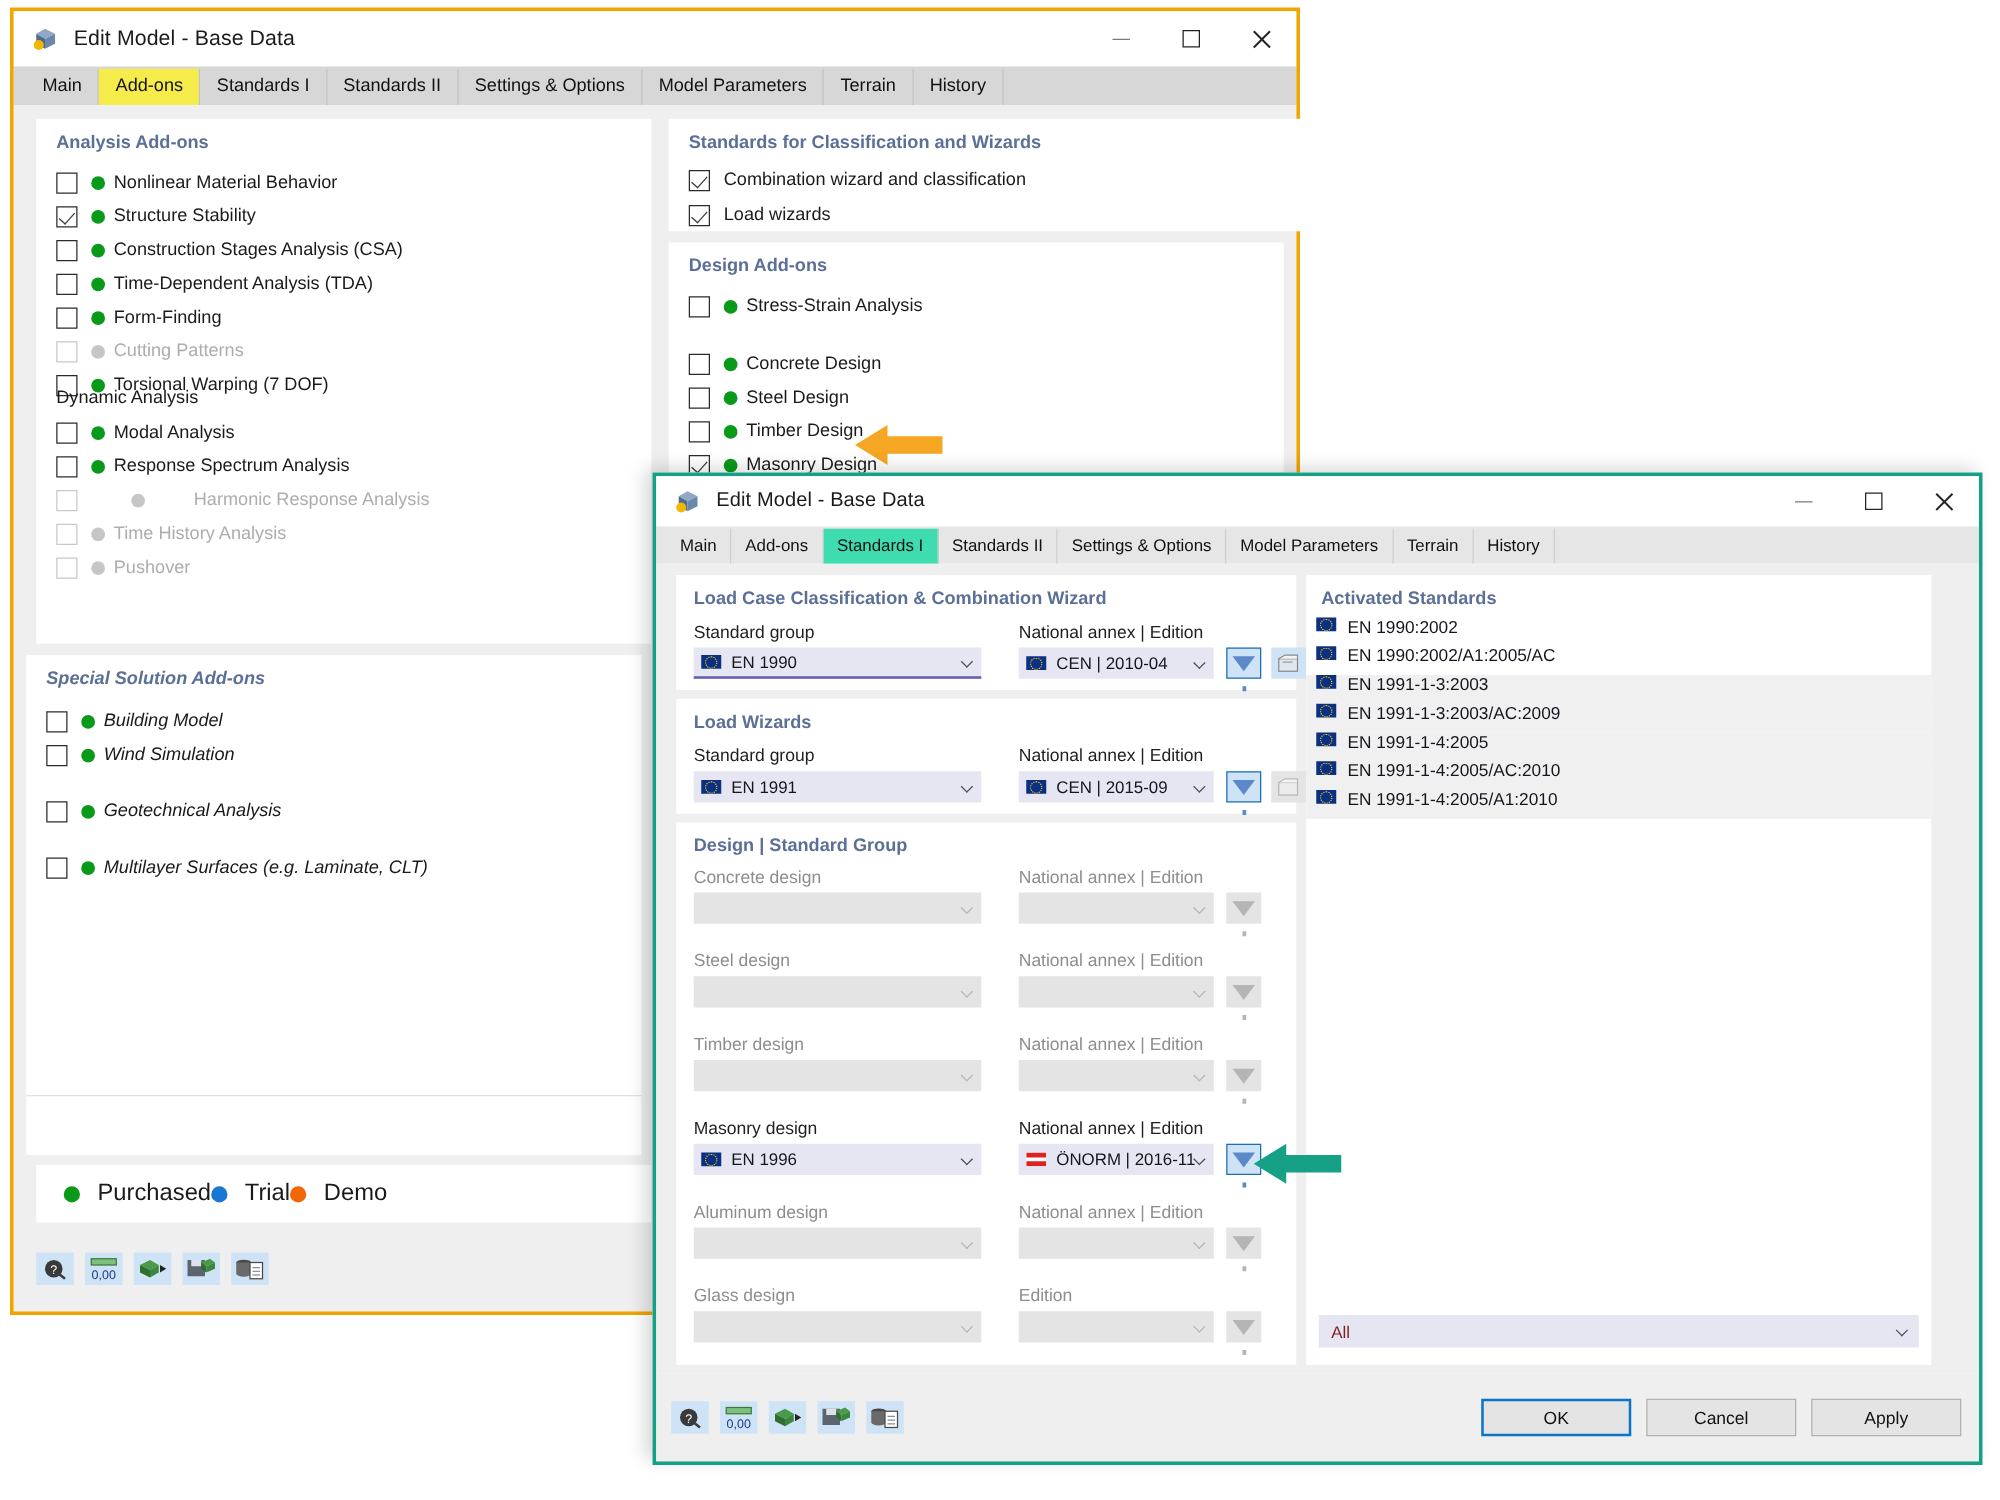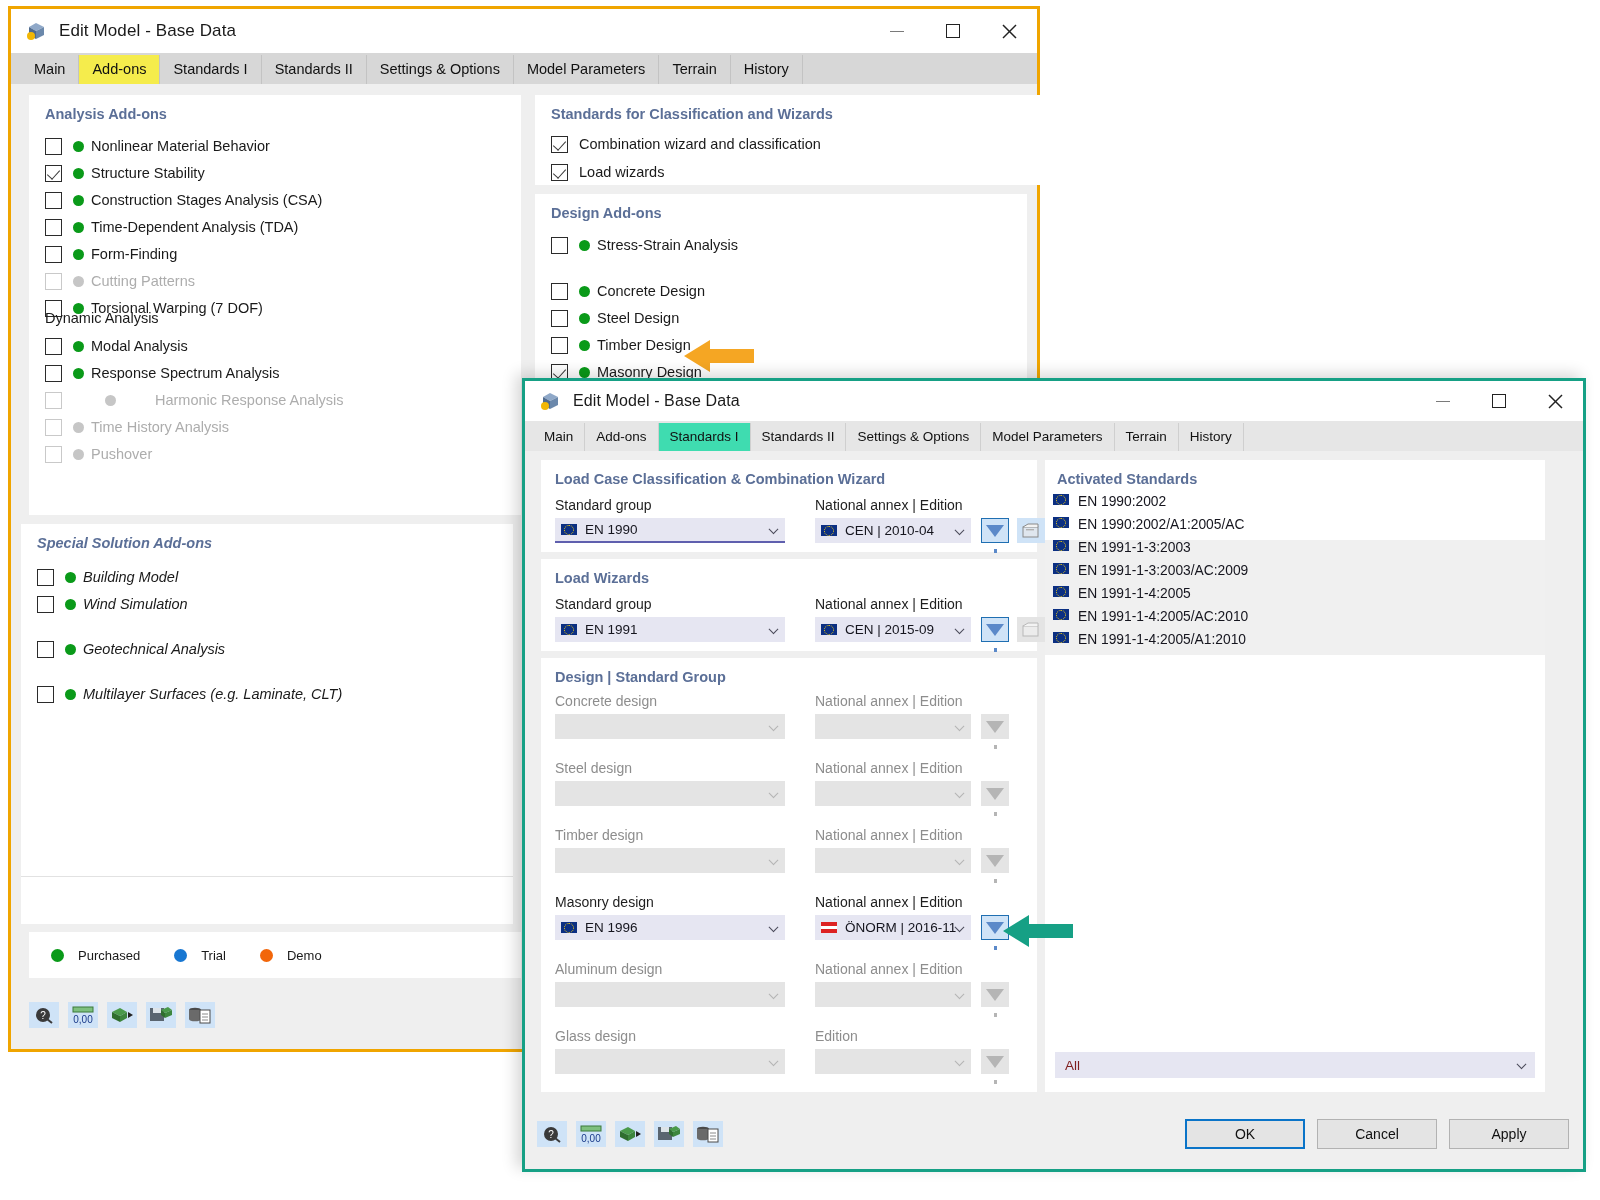--- a/index.html
+++ b/index.html
@@ -63,21 +63,21 @@
   .dot.grey { background:#c6c6c6; }
   .lbl { font-size: 14.5px; color:#1a1a1a; white-space: nowrap; }
   .lbl.dis { color:#adadad; }
   .plain-label { font-size:14.5px; color:#1a1a1a; }
 
   .hr-light { height:1px; background:#e2e2e2; }
 
   
   .legend { display:flex; align-items:center; }
   .legend .dot { width:13px; height:13px; margin-right:14px; margin-left:0;}
-  .legend .ltext { font-size:13px; color:#1a1a1a; margin-right:34px; }
+  .legend .ltext { font-size:19px; color:#1a1a1a; }
 
   
   .toolbar { display:flex; align-items:center; gap:9px; }
   .tbtn { width:30px; height:26px; background:#cfe3f7; display:flex; align-items:center;
           justify-content:center; position:relative; }
 
   
   .fld-label { font-size:14px; color:#1e1e1e; }
   .fld-label.dis { color:#8d8d8d; }
   .combo {

